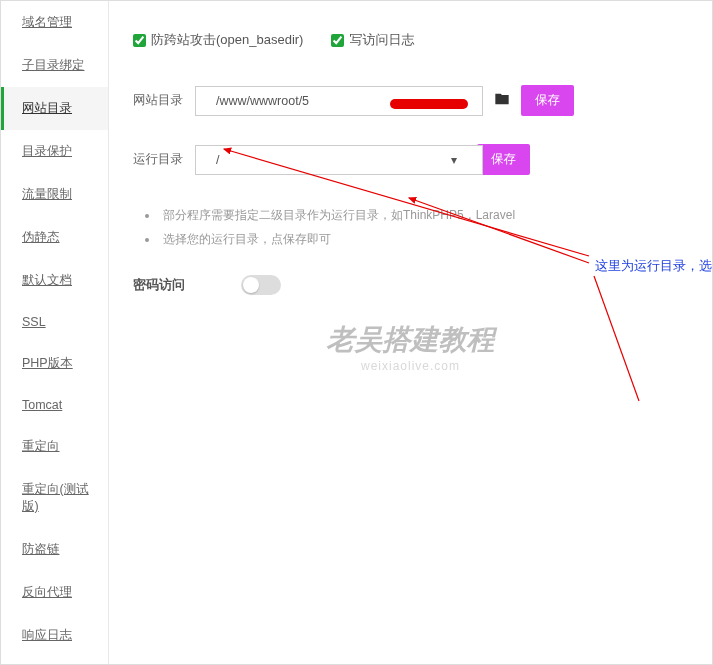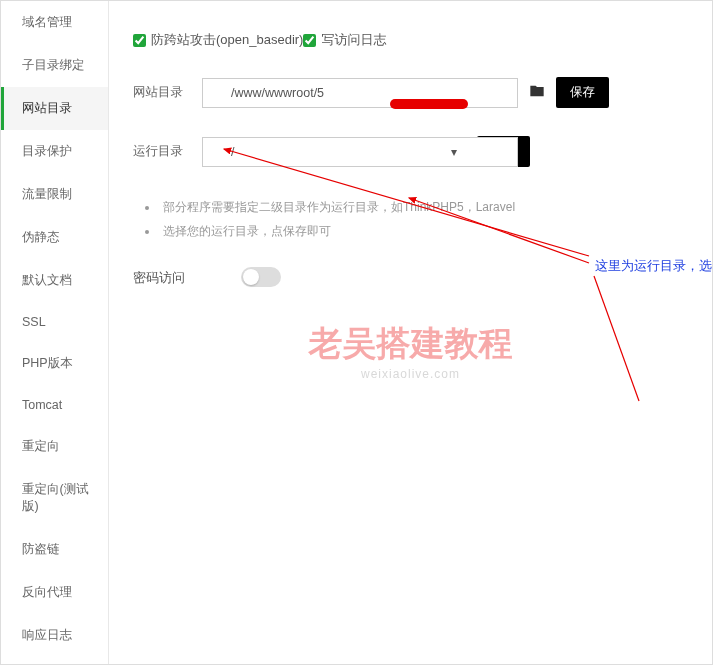--- a/index.html
+++ b/index.html
@@ -24,35 +24,37 @@
       background: #fff;
       border-right: 1px solid #e8e8e8;
       overflow-y: auto;
     }
     .sidebar-item {
       padding: 13px 18px;
       cursor: pointer;
       color: #666;
       font-size: 12.5px;
       border-left: 3px solid transparent;
+      text-decoration: underline;
     }
     .sidebar-item.active {
       background: #f5f5f5;
       border-left: 3px solid #20a53a;
       color: #333;
     }
     .main {
       flex: 1;
       padding: 30px 24px;
       position: relative;
       overflow: hidden;
     }
     .checkbox-row {
       display: flex;
-      margin-bottom: 28px;
+      gap: 28px;
+      margin-bottom: 36px;
       align-items: center;
     }
     .checkbox-wrap {
       display: flex;
       align-items: center;
       gap: 5px;
       cursor: pointer;
     }
     .checkbox-wrap input[type="checkbox"] {
       width: 13px;
@@ -65,28 +67,27 @@
       align-items: center;
       gap: 10px;
       margin-bottom: 28px;
     }
     .field-label {
       width: 52px;
       color: #666;
       font-size: 12.5px;
     }
     .text-input, .select-input {
-      width: 316px;
+      width: 288px;
       height: 30px;
       border: 1px solid #ccc;
-      padding: 0 28px;
+      padding: 0 20px;
       font-size: 12.5px;
       color: #555;
       background: #fff;
-      margin-left: 7px;
     }
     .select-input {
       appearance: none;
       position: relative;
     }
     .select-wrap {
       position: relative;
       width: 272px;
     }
     .select-wrap::after {
@@ -99,43 +100,44 @@
       color: #555;
       font-size: 12px;
     }
     .folder-icon {
       width: 18px;
       height: 16px;
       color: #333;
       cursor: pointer;
     }
     .btn-save {
-      background: #000000;
+      background: #d946ef;
       color: #fff;
       border: none;
       padding: 7px 14px;
       font-size: 12.5px;
       cursor: pointer;
       border-radius: 2px;
     }
     .notes {
       margin: 0 0 24px 0;
       padding-left: 26px;
       list-style: disc;
       color: #999;
       font-size: 12px;
       line-height: 2;
     }
     .notes li {
       padding-left: 4px;
     }
     .pwd-row {
       display: flex;
-      align-items: flex-end;
+      align-items: center;
       gap: 56px;
+      font-weight: bold;
     }
     .toggle {
       width: 40px;
       height: 20px;
       background: #ddd;
       border-radius: 10px;
       position: relative;
       cursor: pointer;
     }
     .toggle::after {
@@ -171,24 +173,25 @@
     .watermark {
       position: absolute;
       left: 50%;
       top: 320px;
       transform: translateX(-50%);
       text-align: center;
       pointer-events: none;
       opacity: 0.45;
     }
     .wm-line1 {
-      font-size: 34px;
+      font-size: 28px;
       font-weight: bold;
-      color: #ef4444;
+      color: #737373;
       text-shadow: 0 0 2px #fff;
+      font-style: italic;
     }
     .wm-line2 {
       font-size: 12px;
       color: #aaa;
       letter-spacing: 1px;
     }
     svg.annot-overlay {
       position: absolute;
       left: 0;
       top: 0;

